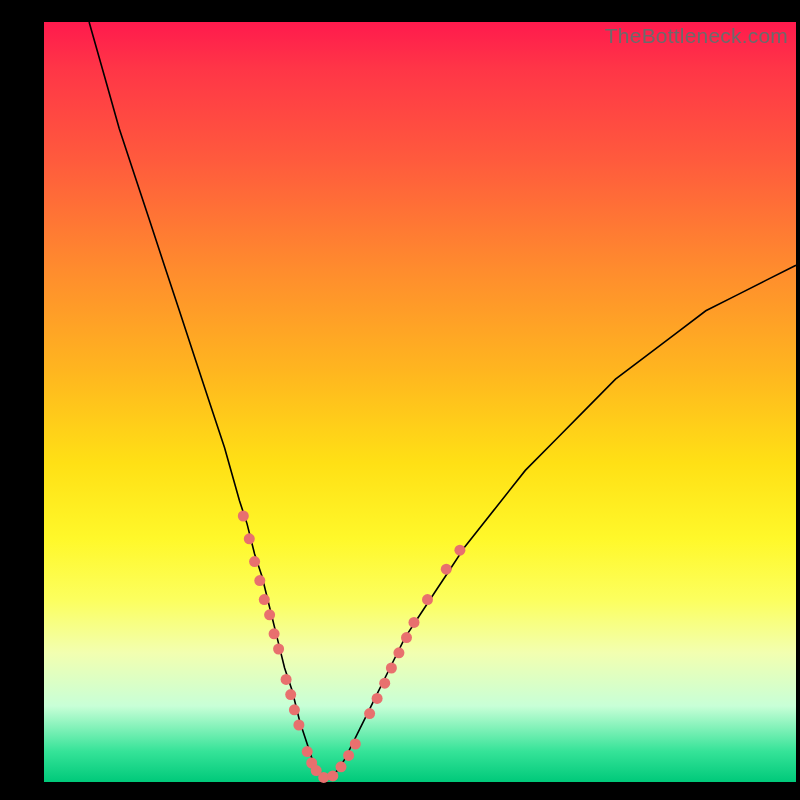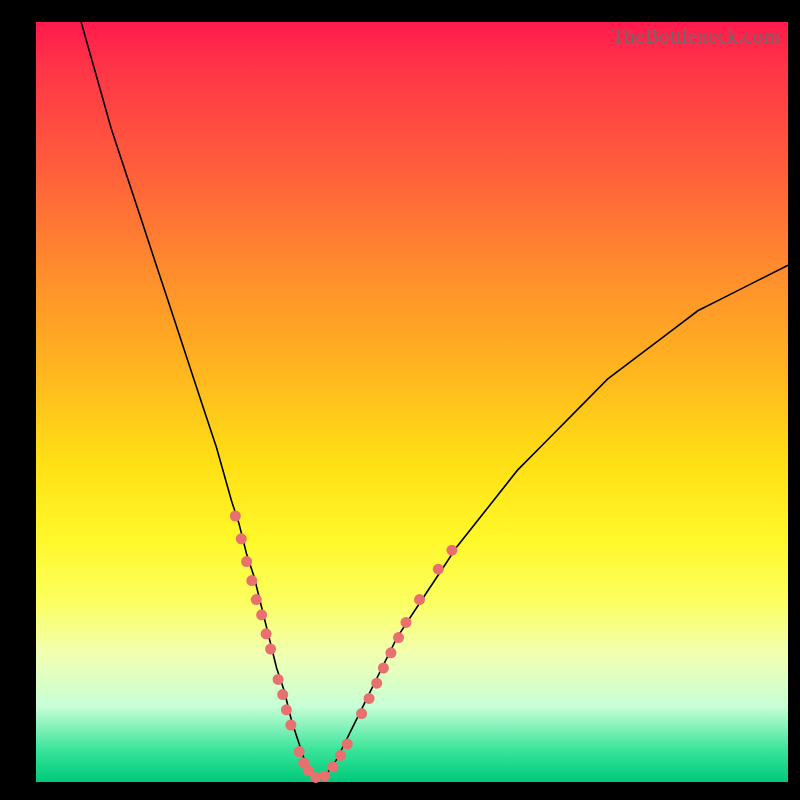--- a/index.html
+++ b/index.html
@@ -6,26 +6,25 @@
     margin: 0;
     padding: 0;
     width: 800px;
     height: 800px;
     background: #000;
     overflow: hidden;
     font-family: Arial, Helvetica, sans-serif;
   }
   .frame {
     position: absolute;
-    left: 4px;
+    left: 12px;
     top: 0;
     width: 764px;
     height: 800px;
     background: #000;
-    font-family: Liberation Serif, serif;
   }
   .plot {
     position: absolute;
     left: 32px;
     top: 22px;
     width: 752px;
     height: 760px;
     
     background: linear-gradient(to bottom,
       #ff1a4d 0%,

